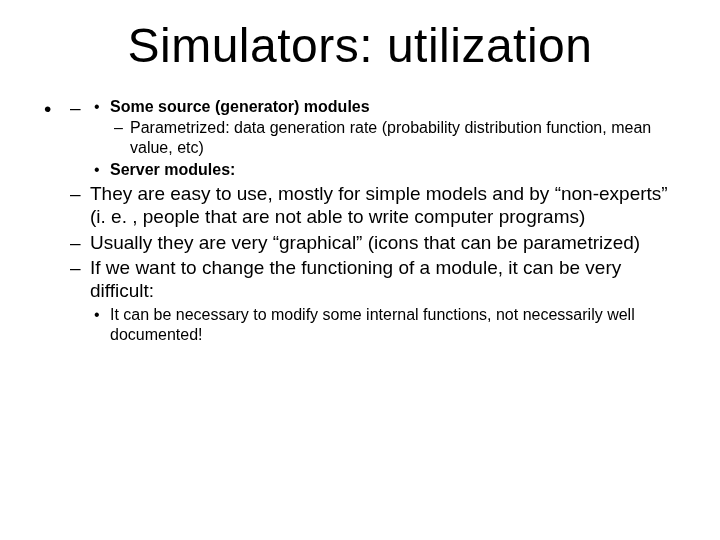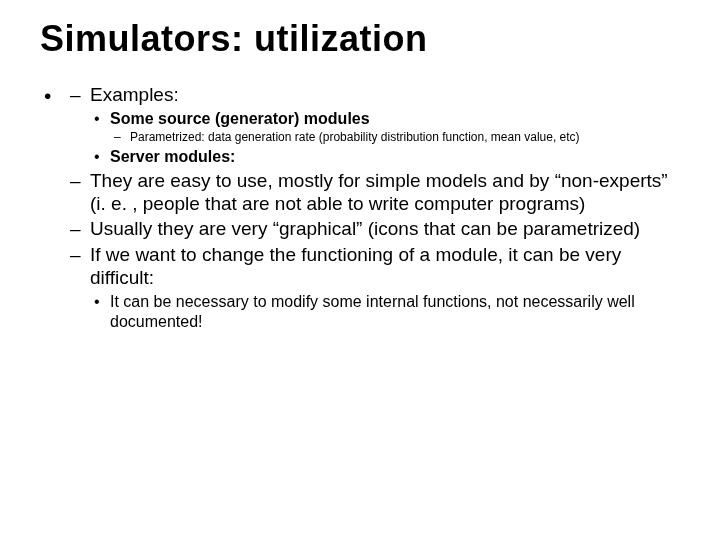--- a/index.html
+++ b/index.html
@@ -1,42 +1,41 @@
 <!DOCTYPE html>
 <html><head>
 <meta charset="utf-8">
 <style>
   * { box-sizing: border-box; margin: 0; padding: 0; }
   html, body { width: 720px; height: 540px; background: #fff; font-family: Arial, Helvetica, sans-serif; color: #000; }
   .slide { width: 720px; height: 540px; padding: 18px 40px 20px 40px; }
-  .title { font-size: 36px; font-weight: 700; margin-bottom: 24px; letter-spacing: 0.5px; }
+  .title { font-size: 48px; font-weight: 400; text-align: center; margin-bottom: 24px; letter-spacing: 0.5px; }
   ul { list-style: none; }
   .lvl1 > li { font-size: 21px; line-height: 1.18; position: relative; padding-left: 26px; margin-bottom: 4px; }
   .lvl1 > li::before { content: "•"; position: absolute; left: 4px; top: 0; }
   .lvl2 { margin-top: 4px; }
   .lvl2 > li { font-size: 19px; line-height: 1.2; position: relative; padding-left: 24px; margin-bottom: 3px; }
   .lvl2 > li::before { content: "–"; position: absolute; left: 4px; top: 0; }
   .lvl3 { margin-top: 2px; }
   .lvl3 > li { font-size: 16px; font-weight: bold; line-height: 1.25; position: relative; padding-left: 20px; margin-bottom: 2px; }
   .lvl3 > li::before { content: "•"; position: absolute; left: 4px; top: 0; font-weight: normal; }
   .lvl3 > li.nw { font-weight: normal; }
   .lvl4 { margin-top: 1px; }
-  .lvl4 > li { font-size: 12px; font-weight: normal; line-height: 1.25; position: relative; padding-left: 20px; margin-bottom: 2px; }
+  .lvl4 > li { font-size: 16px; font-weight: normal; line-height: 1.25; position: relative; padding-left: 20px; margin-bottom: 2px; }
   .lvl4 > li::before { content: "–"; position: absolute; left: 4px; top: 0; }
 </style>
 </head>
 <body>
 
 <div class="slide">
   <h1 class="title">Simulators: utilization</h1>
   <ul class="lvl1">
     <li>
       <ul class="lvl2">
         <li>
-          <span>Examples:</span>
           <ul class="lvl3">
             <li>
               <span>Some source (generator) modules</span>
               <ul class="lvl4">
                 <li><span>Parametrized: data generation rate (probability distribution function, mean value, etc)</span></li>
               </ul>
             </li>
             <li>
               <span>Server modules:</span>
             </li>

